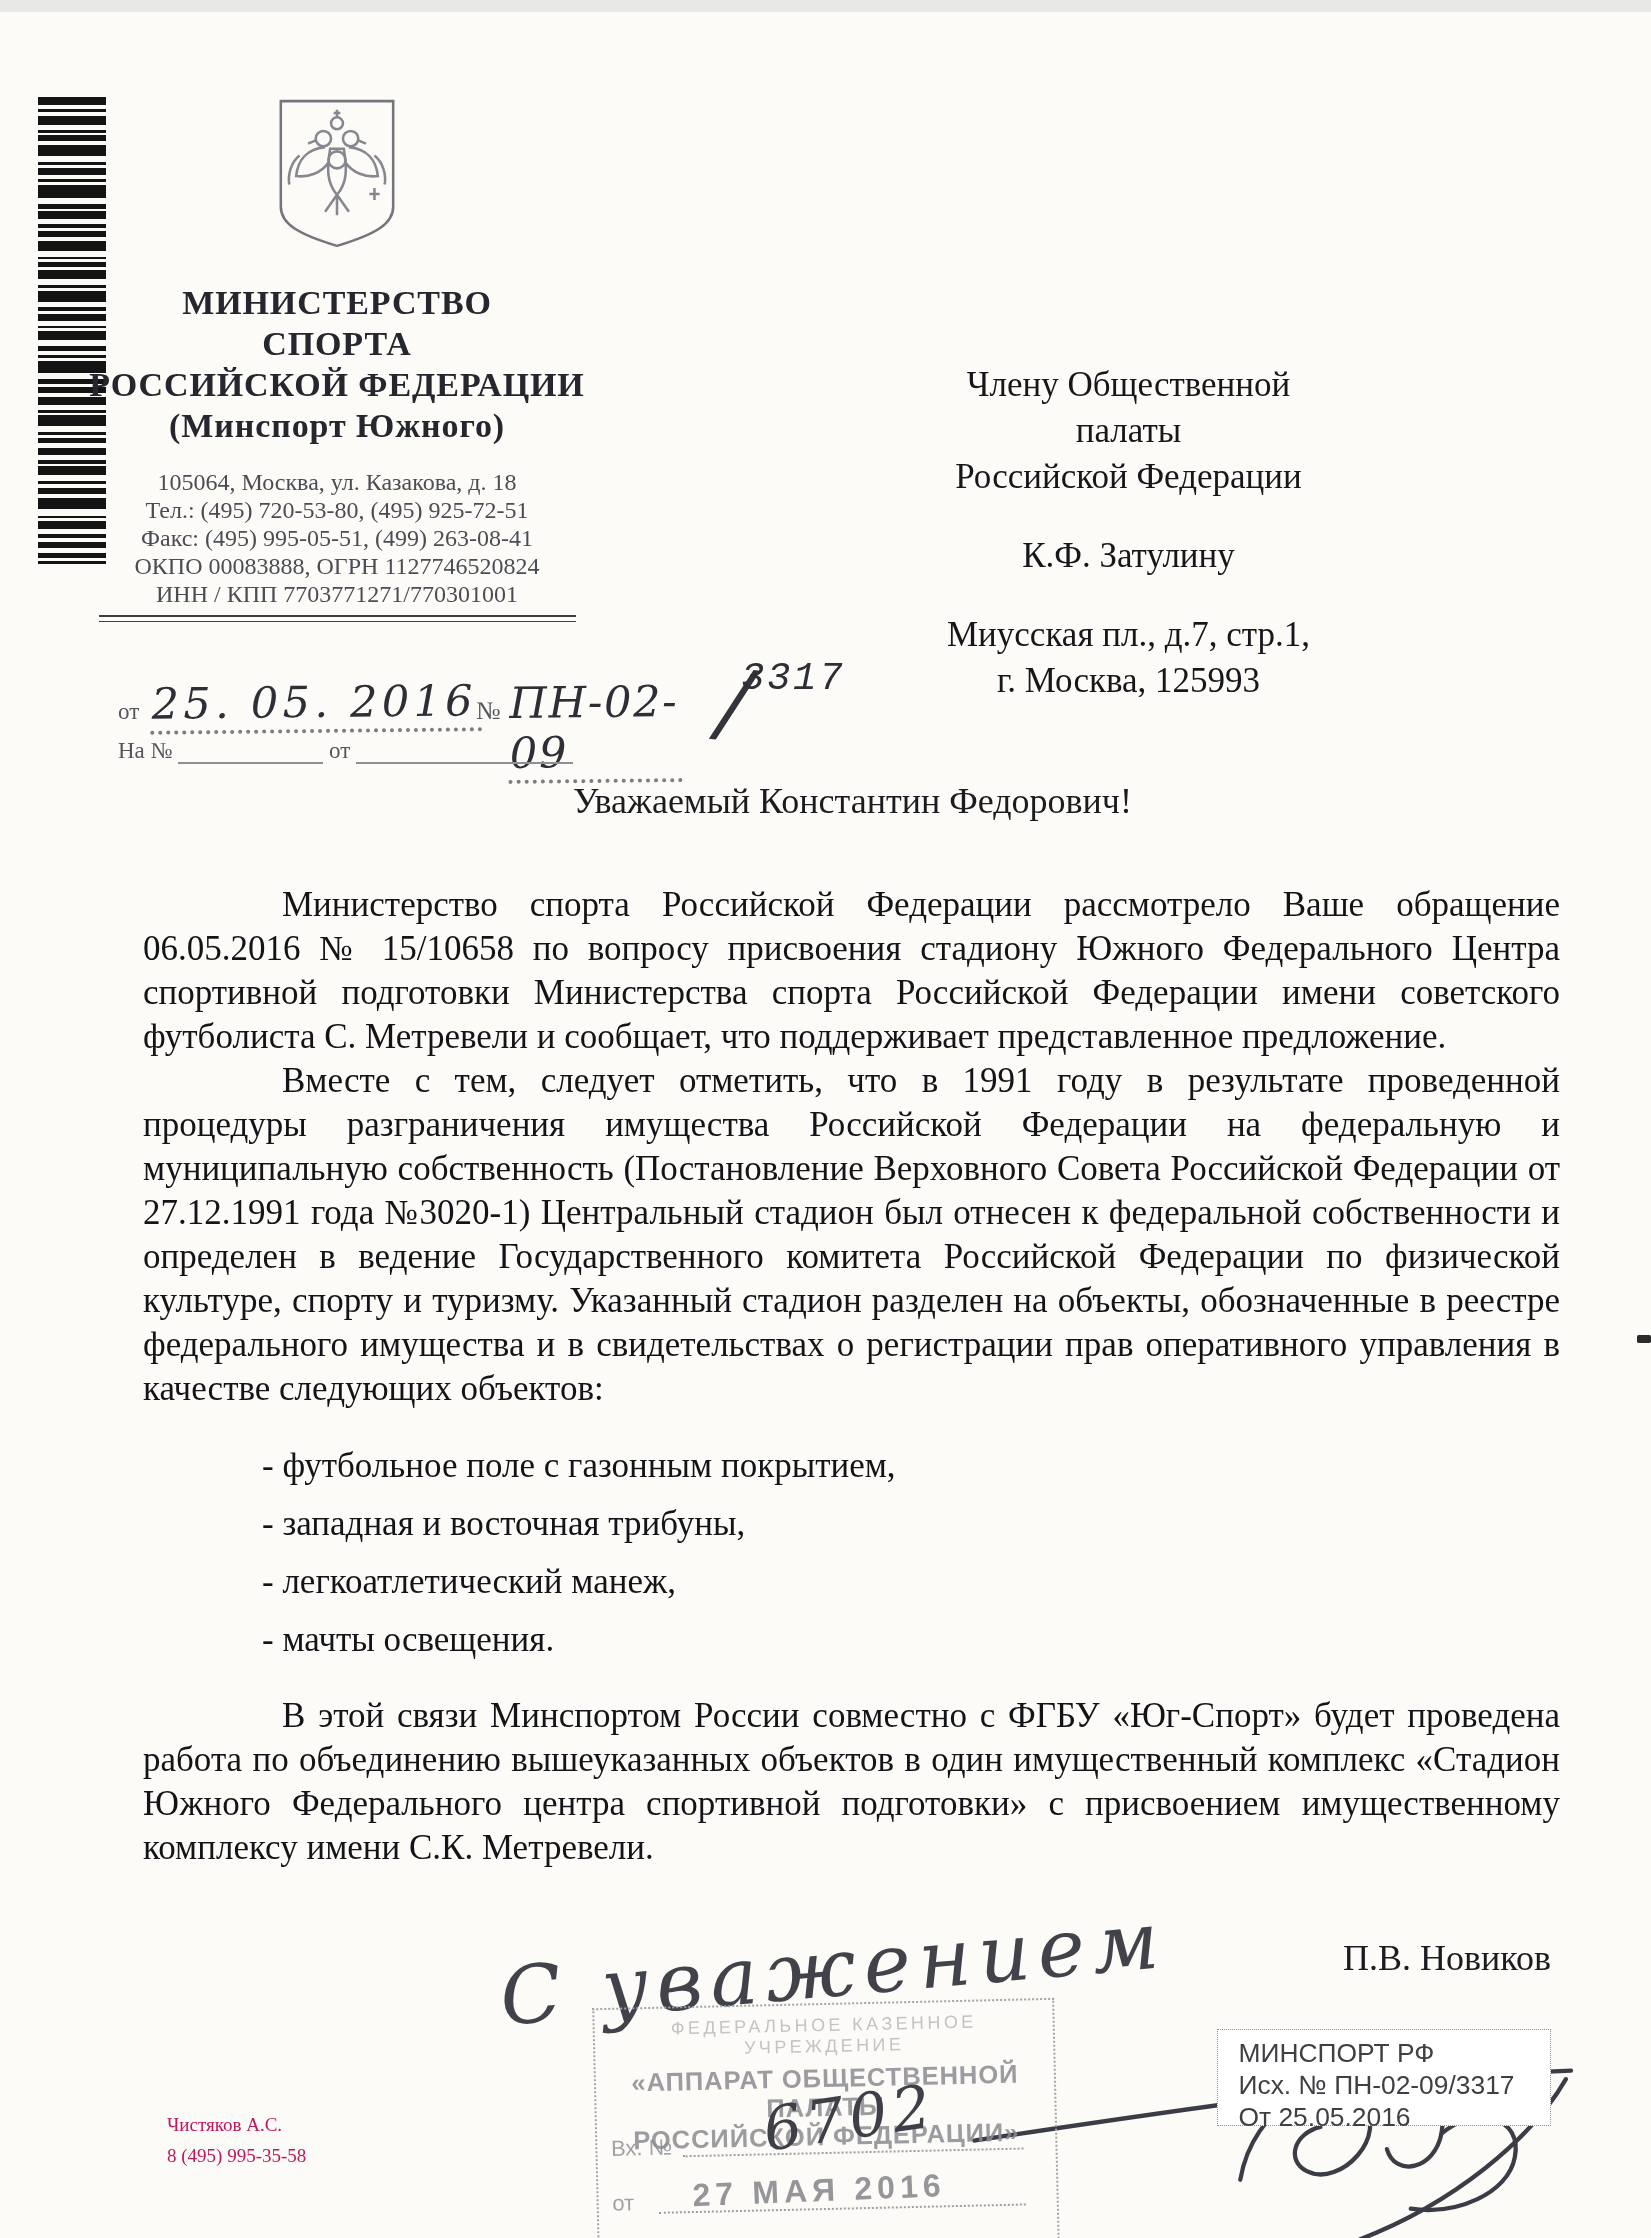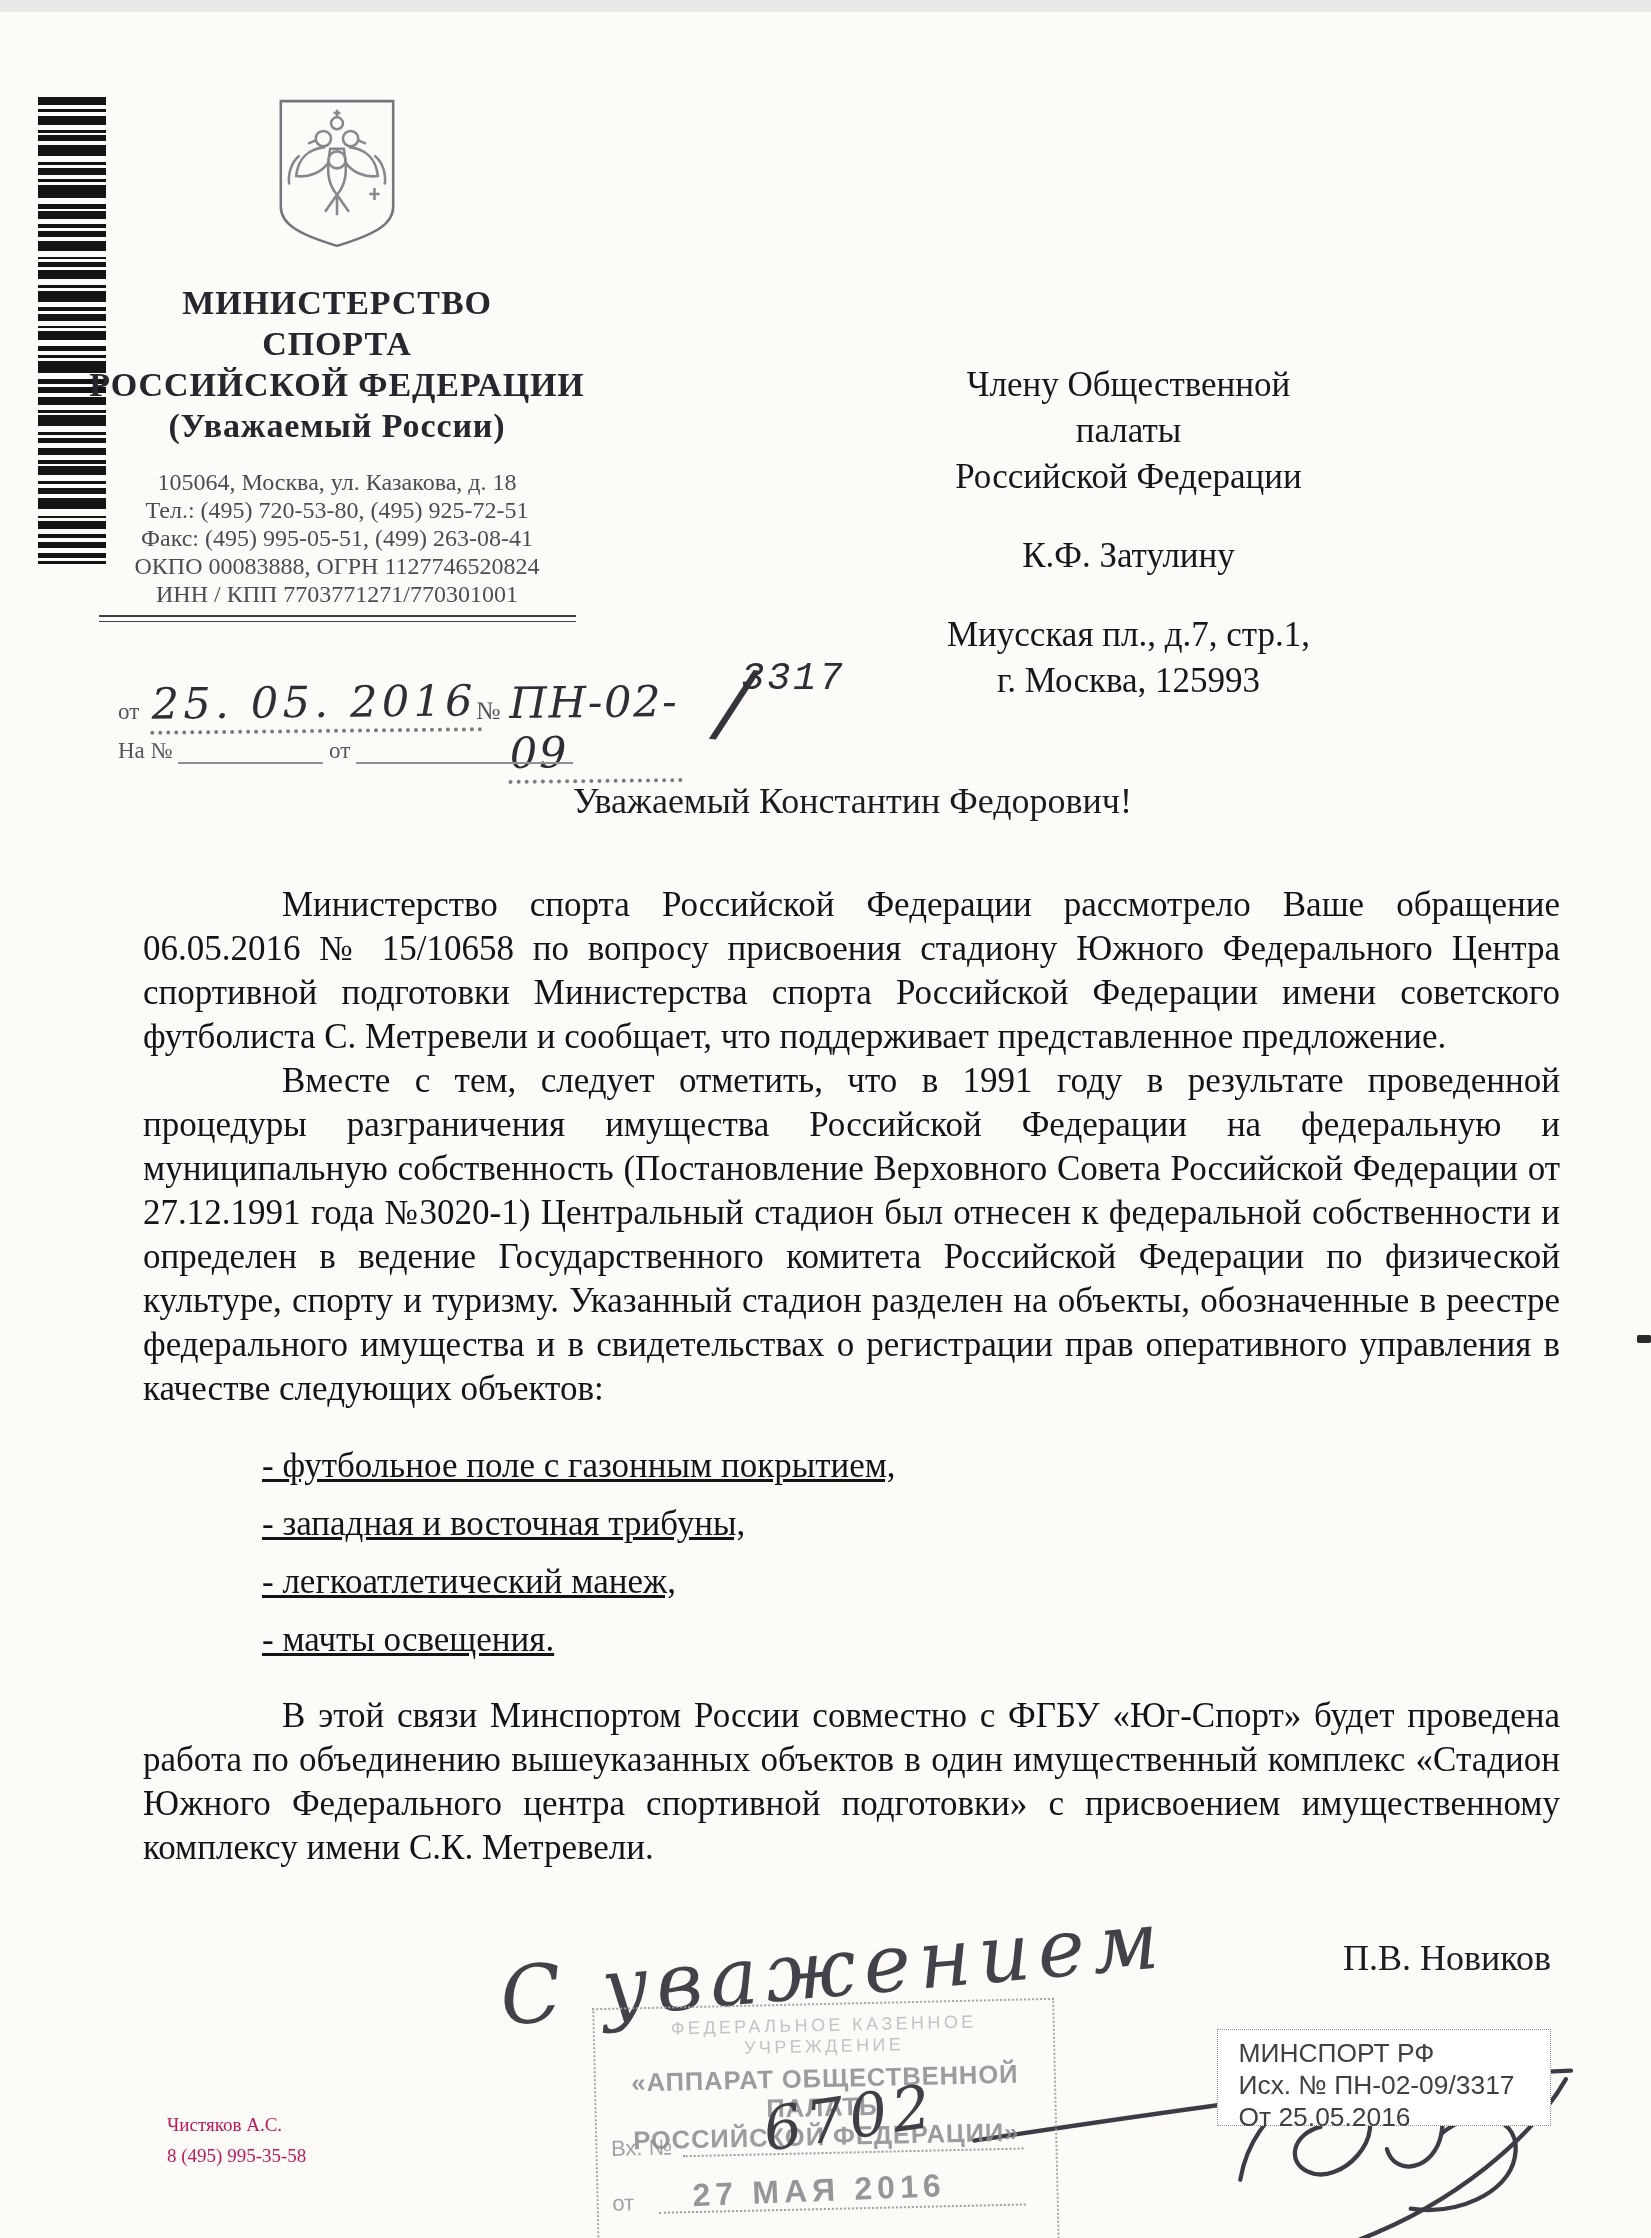--- a/index.html
+++ b/index.html
@@ -41,21 +41,21 @@
   .recipient{position:absolute;left:928px;top:350px;width:401px;text-align:center;
              font-size:35px;line-height:46px;color:#17171b;}
   .recipient .name{margin-top:33px;}
   .recipient .raddr{margin-top:33px;}
 
   
   .salutation{position:absolute;left:145px;top:768px;width:1415px;text-align:center;font-size:36px;}
   .body{position:absolute;left:143px;top:871px;width:1417px;font-size:35px;line-height:44px;
         text-align:justify;color:#141418;}
   .body p{margin:0;text-indent:139px;}
-  .bullets{margin:25.6px 0 25.6px 119px;line-height:58px;text-decoration:underline;}
+  .bullets{margin:25.6px 0 25.6px 119px;line-height:58px;}
 
   
   .hw-closing{position:absolute;left:499px;top:1910px;font-size:80px;letter-spacing:7.7px;
               color:#42424a;transform:rotate(-5deg);}
   .novikov{position:absolute;left:1274px;top:1925px;width:277px;text-align:right;font-size:36px;}
   .signature{position:absolute;left:959px;top:2033px;}
 
   
   .op-stamp{position:absolute;left:595px;top:1991px;width:458px;height:245px;
             border:2.6px dotted #a3a3a8;transform:rotate(-1.3deg);
@@ -148,21 +148,21 @@
         <path d="M66 62 C62 86 62 102 74 116 C86 102 86 86 82 62 Z"></path>
         <path d="M74 116 L60 136 M74 116 L88 136 M74 116 L74 140"></path>
         <circle cx="74" cy="75" r="10"></circle>
         <path d="M118 108 L118 122 M112 115 H124"></path>
       </g>
     </svg>
     <div class="ministry">
       <div>МИНИСТЕРСТВО</div>
       <div>СПОРТА</div>
       <div>РОССИЙСКОЙ ФЕДЕРАЦИИ</div>
-      <div>(Уважаемый России)</div>
+      <div>(Минспорт Южного)</div>
     </div>
     <div class="addr">
       <div>105064, Москва, ул. Казакова, д. 18</div>
       <div>Тел.: (495) 720-53-80, (495) 925-72-51</div>
       <div>Факс: (495) 995-05-51, (499) 263-08-41</div>
       <div>ОКПО 00083888, ОГРН 1127746520824</div>
       <div>ИНН / КПП 7703771271/770301001</div>
     </div>
     <div class="dblrule"></div>
   </div>

